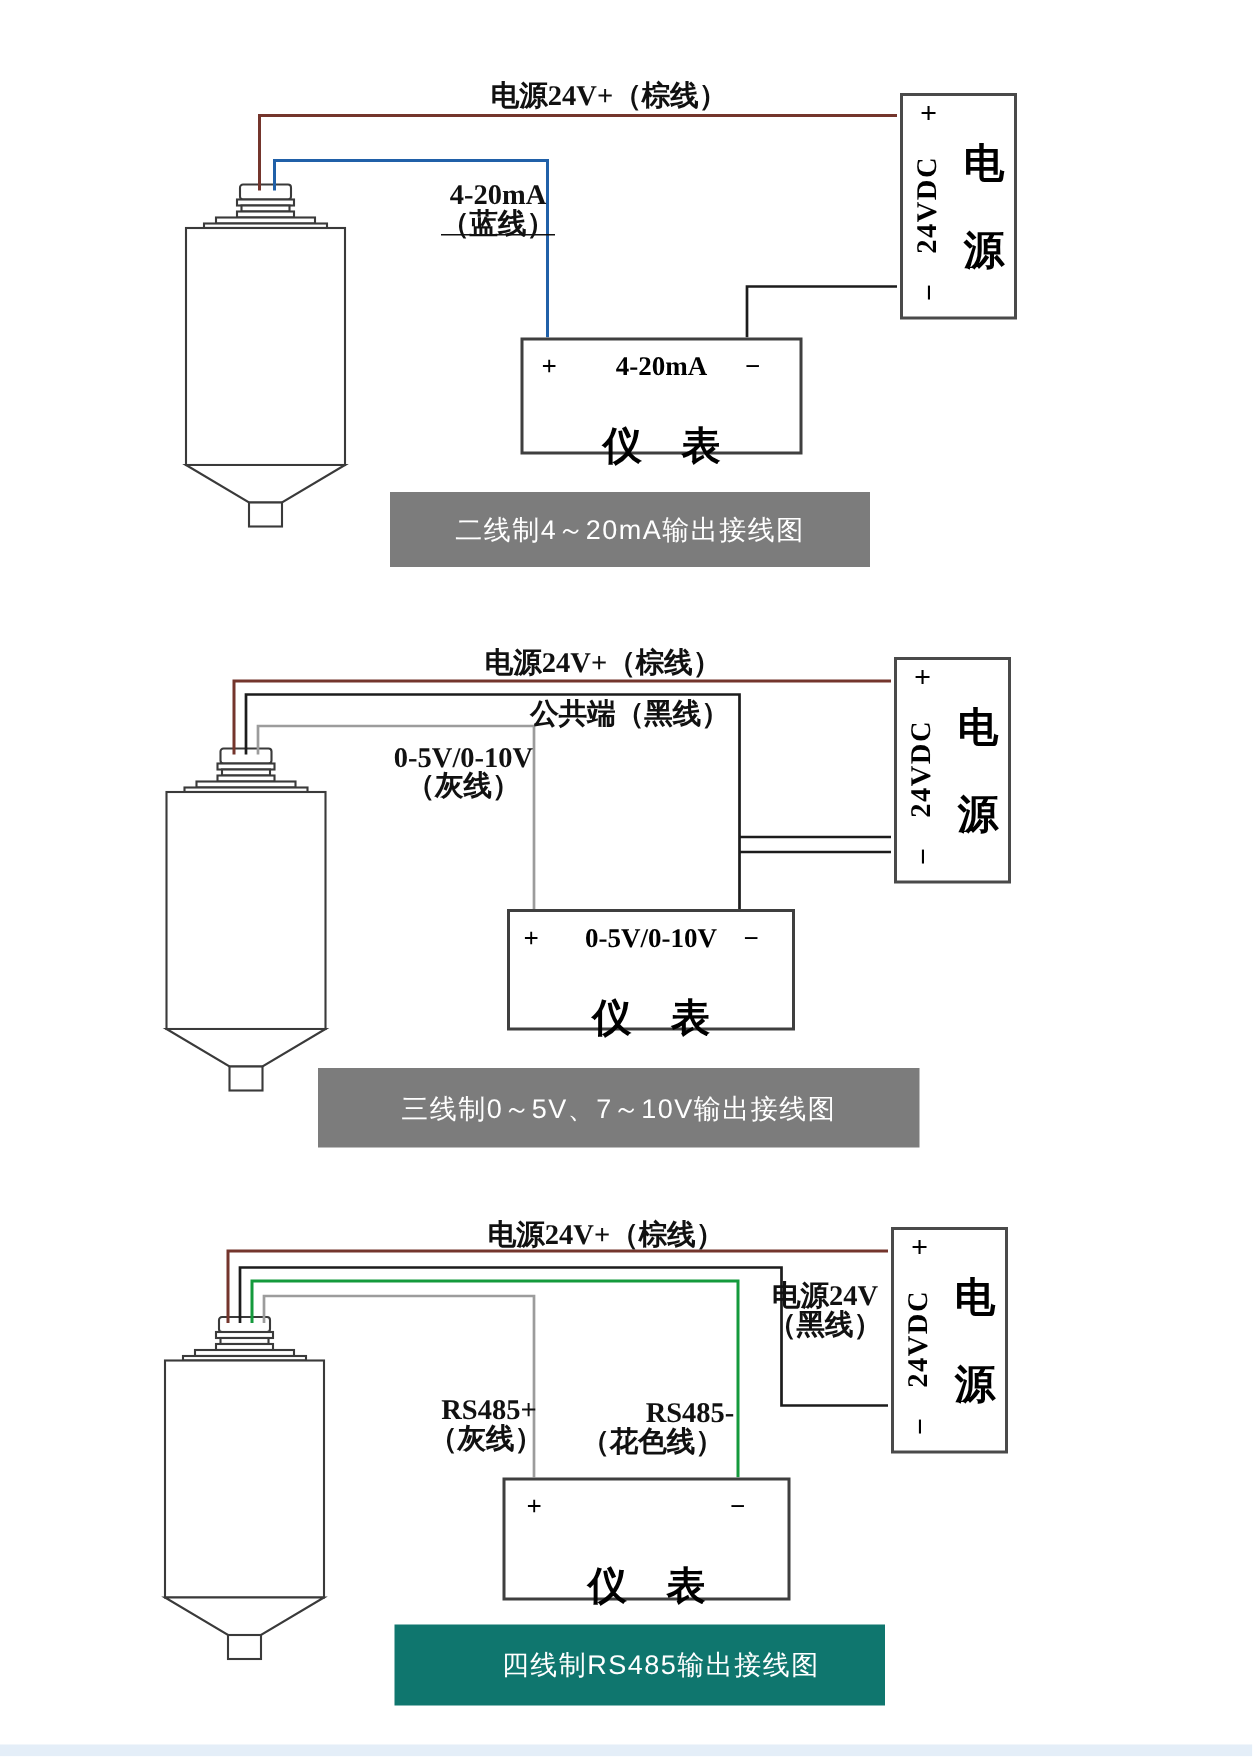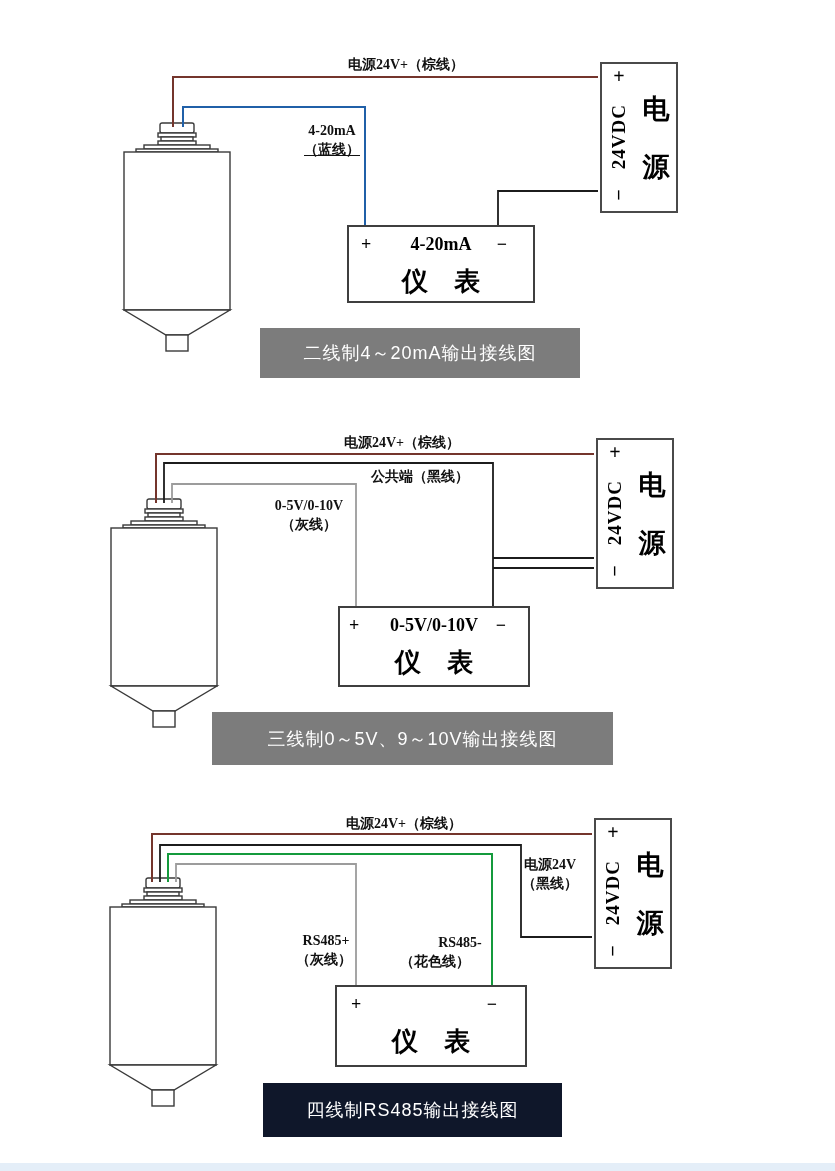--- a/index.html
+++ b/index.html
@@ -1,41 +1,41 @@
 <!DOCTYPE html>
 <html><head>
 <meta charset="utf-8">
 <style>
   html,body{margin:0;padding:0;background:#ffffff;}
   #page{position:relative;width:835px;height:1171px;background:#ffffff;overflow:hidden;
         font-family:"Liberation Serif", serif;}
 
   
   .wlabel{position:absolute;transform:translateX(-50%);white-space:nowrap;
-          font-weight:bold;font-size:14px;line-height:19px;color:#111;text-align:center;}
+          font-weight:bold;font-size:19px;line-height:19px;color:#111;text-align:center;}
 
   
   .power-box{position:absolute;width:78px;height:151px;box-sizing:border-box;
              border:2px solid #4a4a4a;background:#fff;display:flex;}
   .pwr-terminals{width:34px;display:flex;flex-direction:column;align-items:center;
                  justify-content:space-between;padding:3px 0 9px;box-sizing:border-box;}
   .pwr-plus{font-weight:bold;font-size:20px;line-height:18px;}
   .pwr-rating{writing-mode:vertical-rl;transform:rotate(180deg);
               font-weight:bold;font-size:19px;letter-spacing:1px;white-space:nowrap;}
   .pwr-minus{font-weight:bold;font-size:20px;line-height:14px;transform:rotate(90deg);}
   .pwr-name{flex:1;display:flex;flex-direction:column;align-items:center;
             justify-content:center;gap:22px;font-weight:bold;font-size:27px;}
 
   
   .meter-box{position:absolute;box-sizing:border-box;border:2px solid #3f3f3f;background:#fff;}
   .meter-row1{position:relative;height:26px;margin-top:7px;font-weight:bold;font-size:18px;}
   .m-plus{position:absolute;left:12px;top:0;}
   .m-minus{position:absolute;right:26px;top:0;}
   .m-title{display:block;text-align:center;}
-  .meter-name{text-align:center;font-weight:bold;font-size:26px;margin-top:4px;
+  .meter-name{text-align:center;font-weight:bold;font-size:26px;margin-top:20px;
               word-spacing:20px;}
 
   
   .caption{position:absolute;display:flex;align-items:center;justify-content:center;
            color:#fff;font-family:"Liberation Sans", sans-serif;font-weight:normal;
            font-size:18px;letter-spacing:1px;}
 
   svg{position:absolute;left:0;top:0;}
   .bottom-strip{position:absolute;left:0;bottom:0;width:100%;height:8px;background:#e4eef8;}
 </style>
@@ -139,21 +139,21 @@
 
     <div class="meter-box" style="left:338px;top:606px;width:192px;height:81px;">
       <div class="meter-row1">
         <span class="m-plus" style="left:9px;">+</span>
         <span class="m-title">0-5V/0-10V</span>
         <span class="m-minus" style="right:22px;">−</span>
       </div>
       <div class="meter-name">仪 表</div>
     </div>
 
-    <div class="caption" style="left:212px;top:712px;width:401px;height:53px;background:#7c7c7c;">三线制0～5V、9～10V输出接线图</div>
+    <div class="caption" style="left:212px;top:712px;width:401px;height:53px;background:#7c7c7c;">三线制0～5V、7～10V输出接线图</div>
   </div>
 
   <div>
     <div class="wlabel" style="left:404px;top:814px;">电源24V+（棕线）</div>
     <div class="wlabel" style="left:550px;top:855px;">电源24V</div>
     <div class="wlabel" style="left:550px;top:874px;text-align:center;">（黑线）</div>
     <div class="wlabel" style="left:326px;top:931px;text-align:right;">RS485+</div>
     <div class="wlabel" style="left:324px;top:950px;">（灰线）</div>
     <div class="wlabel" style="left:460px;top:933px;">RS485-</div>
     <div class="wlabel" style="left:435px;top:952px;">（花色线）</div>
@@ -171,17 +171,17 @@
     </div>
 
     <div class="meter-box" style="left:335px;top:985px;width:192px;height:82px;">
       <div class="meter-row1">
         <span class="m-plus" style="left:14px;">+</span>
         <span class="m-minus" style="right:28px;">−</span>
       </div>
       <div class="meter-name">仪 表</div>
     </div>
 
-    <div class="caption" style="left:263px;top:1083px;width:299px;height:54px;background:#0f172a;">四线制RS485输出接线图</div>
+    <div class="caption" style="left:263px;top:1083px;width:299px;height:54px;background:#0f766e;padding-left:28px;">四线制RS485输出接线图</div>
   </div>
 
   <div class="bottom-strip"></div>
 </div>
 
 </body></html>

